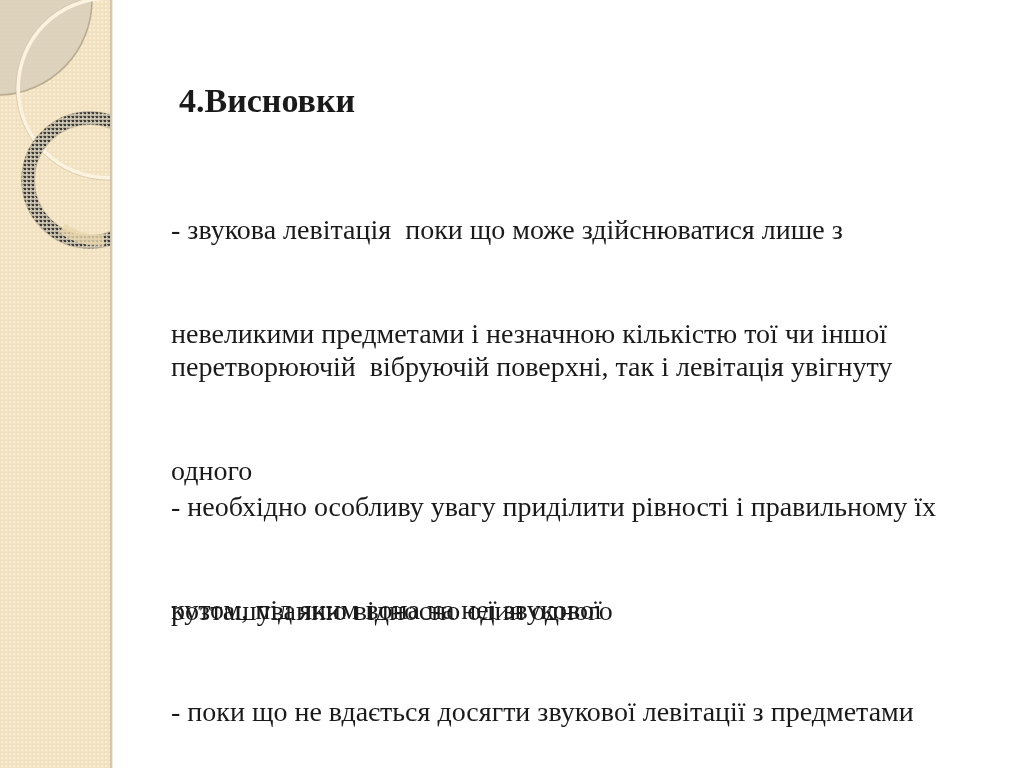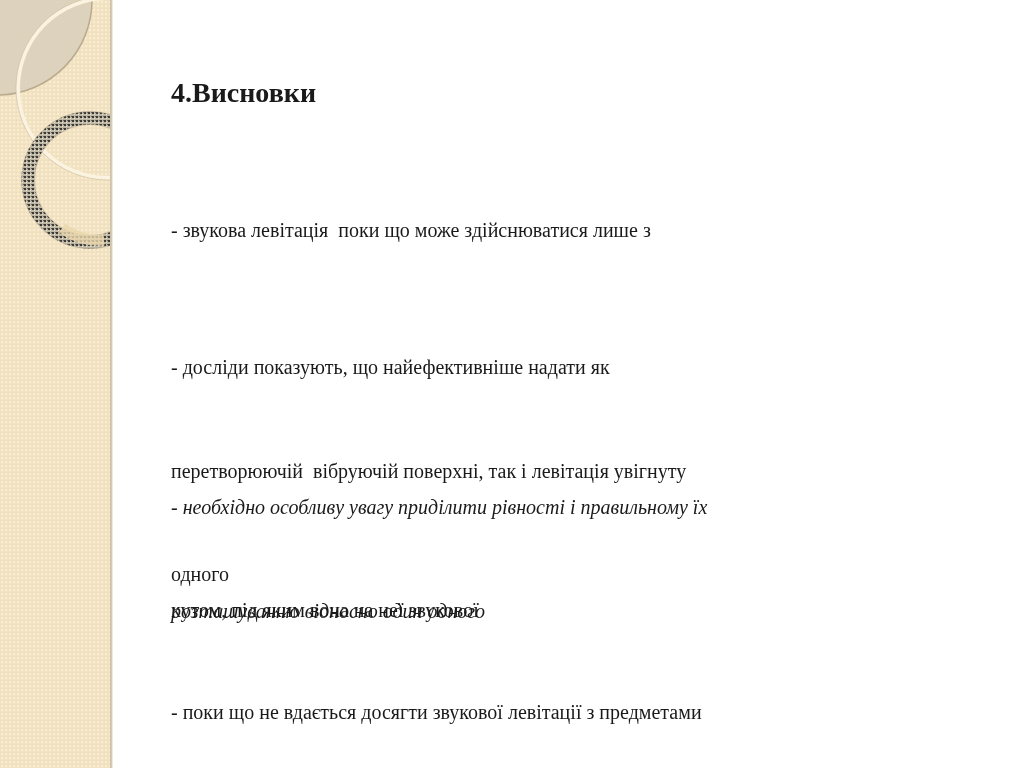--- a/index.html
+++ b/index.html
@@ -47,37 +47,37 @@
       left: 171px;
       top: 0;
       width: 800px;
       font-family: "Liberation Serif", "DejaVu Serif", serif;
       color: #1a1a1a;
     }
     .title {
       position: absolute;
       left: 0;
       top: 78px;
-      margin: 0;
-      font-size: 28px;
+      margin: 8px;
+      font-size: 34px;
       font-weight: bold;
       line-height: 30px;
       white-space: nowrap;
     }
     .para {
       position: absolute;
       left: 0;
       margin: 0;
-      font-size: 20px;
+      font-size: 28px;
       line-height: 34.5px;
       white-space: pre;
     }
     .p1 { top: 144px; }
     .p2 { top: 281px; }
-    .p3 { top: 421px; font-style: italic; }
+    .p3 { top: 421px; }
     .p4 { top: 524px; }
     .p5 { top: 626px; }
     .line { display: block; }
   </style>
 </head>
 <body>
 
 <div class="slide">
 
   <div class="sidebar">
@@ -104,24 +104,24 @@
       <path d="M62 228 A62 62 0 0 0 104 240" fill="none" stroke="#ead7ac" stroke-width="11" opacity="0.8"></path>
     </svg>
   </div>
   <div class="sidebar-rule"></div>
 
   <div class="content">
     <h1 class="title">4.Висновки</h1>
 
     <p class="para p1">
       <span class="line">- звукова левітація  поки що може здійснюватися лише з</span>
+      <span class="line">невеликими предметами і незначною кількістю тої чи іншої</span>
     </p>
 
     <p class="para p2">
-      <span class="line">- досліди показують, що найефективніше надати як</span>
       <span class="line">перетворюючій  вібруючій поверхні, так і левітація увігнуту</span>
       <span class="line">одного</span>
     </p>
 
     <p class="para p3">
       <span class="line">- необхідно особливу увагу приділити рівності і правильному їх</span>
       <span class="line">розташуванню відносно один одного</span>
     </p>
 
     <p class="para p4">

